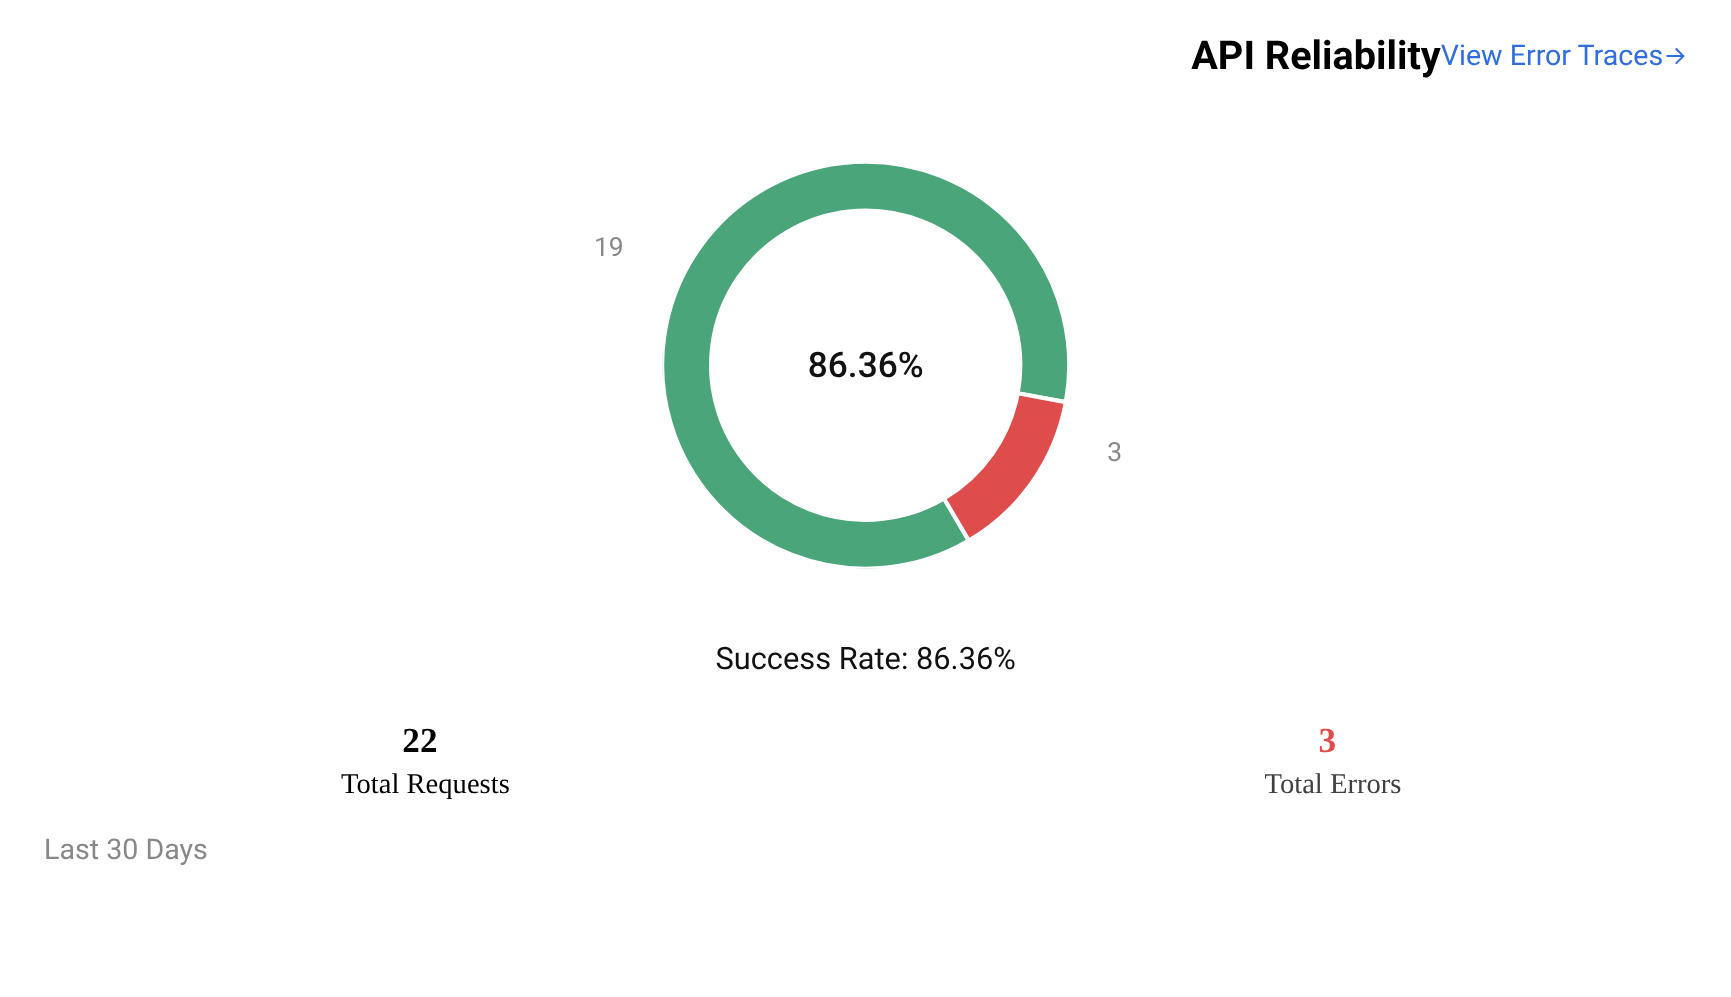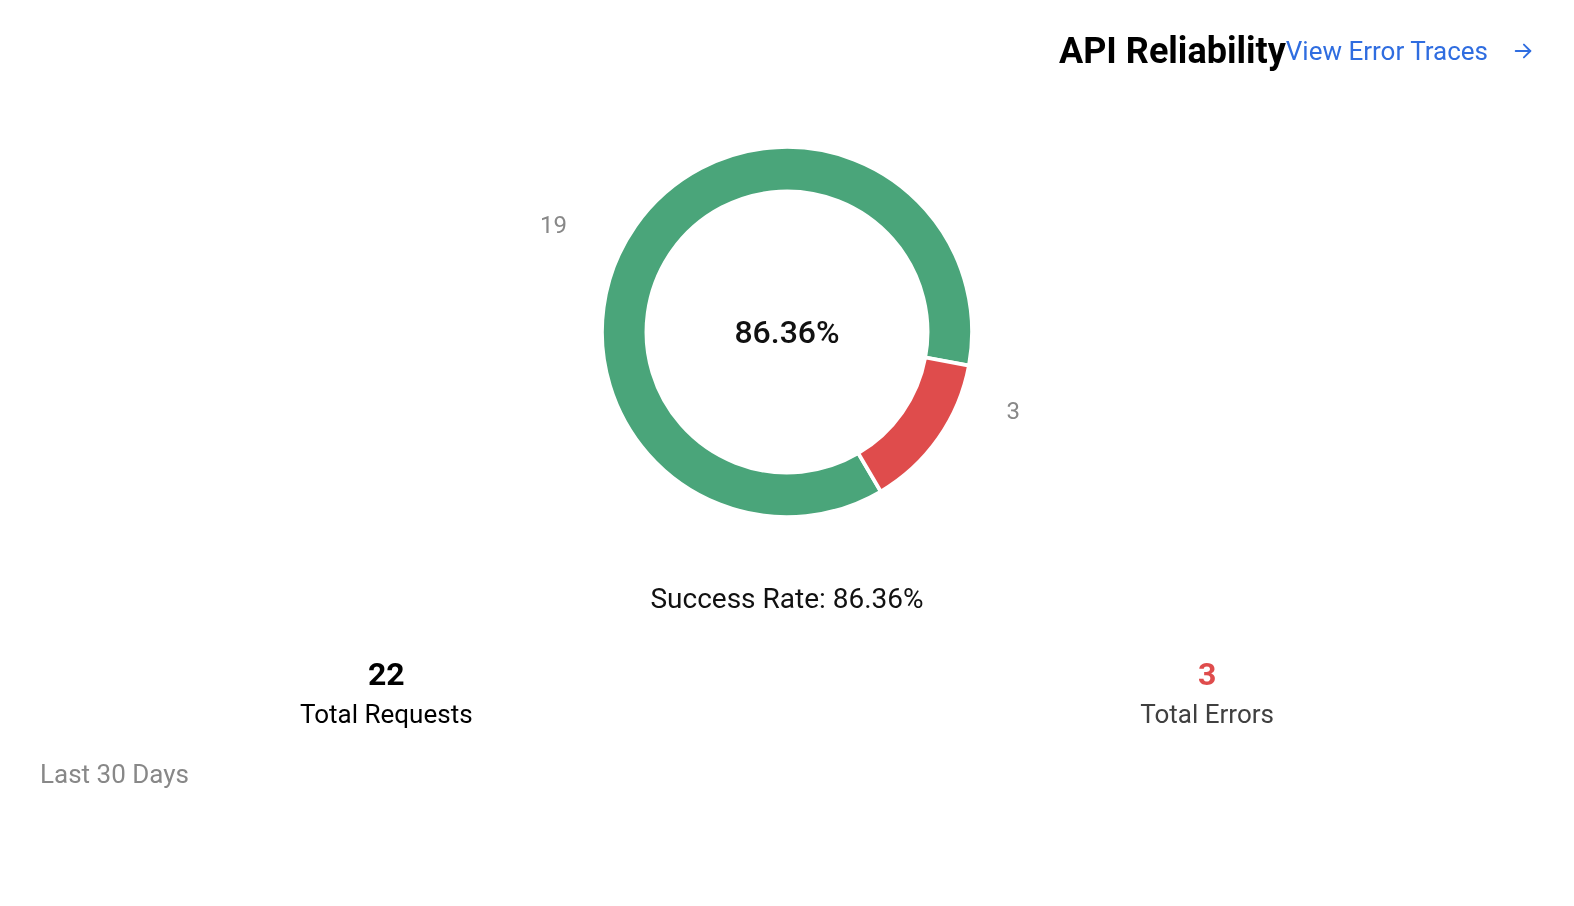--- a/index.html
+++ b/index.html
@@ -24,21 +24,21 @@
       font-size: 36px;
       font-weight: 700;
       color: #000000;
     }
     .link {
       font-size: 26px;
       color: #2f6de0;
       text-decoration: none;
       display: inline-flex;
       align-items: center;
-      gap: 24px;
+      gap: 0;
       cursor: pointer;
     }
     .link svg {
       width: 22px;
       height: 22px;
     }
     .chart-area {
       display: flex;
       justify-content: center;
       align-items: center;
@@ -81,29 +81,31 @@
       margin-bottom: 40px;
     }
     .stats-row {
       display: flex;
       justify-content: space-between;
       padding: 0 260px;
       margin-bottom: 30px;
     }
     .stat {
       text-align: center;
+      font-family: Liberation Serif, serif;
     }
     .stat-value {
       font-size: 32px;
       font-weight: 700;
     }
     .stat-label {
       font-size: 26px;
       font-weight: 400;
       margin-top: 6px;
+      margin-left: 10px;
     }
     .stat.requests .stat-value { color: #000000; }
     .stat.requests .stat-label { color: #000000; }
     .stat.errors .stat-value { color: #df4c4c; }
     .stat.errors .stat-label { color: #404040; }
     .footer-line {
       text-align: left;
       font-size: 26px;
       color: #888888;
     }

